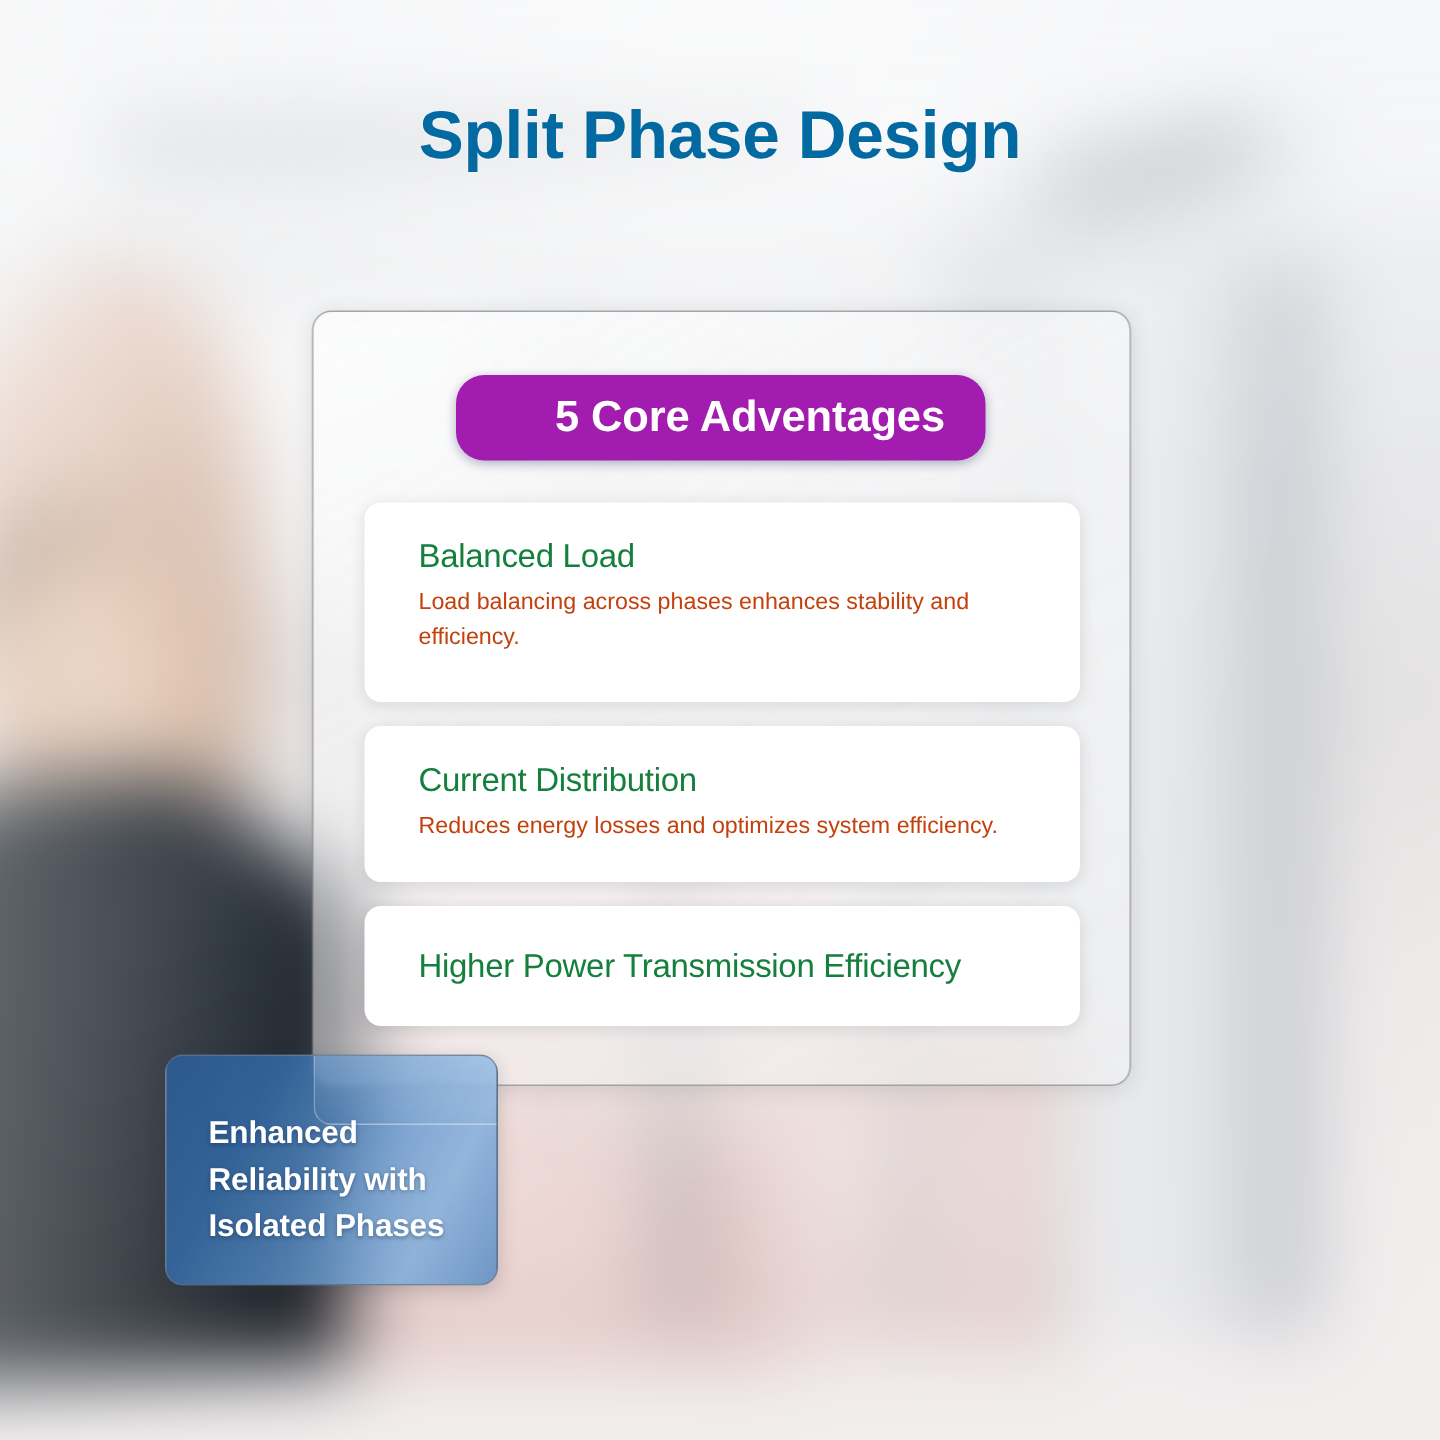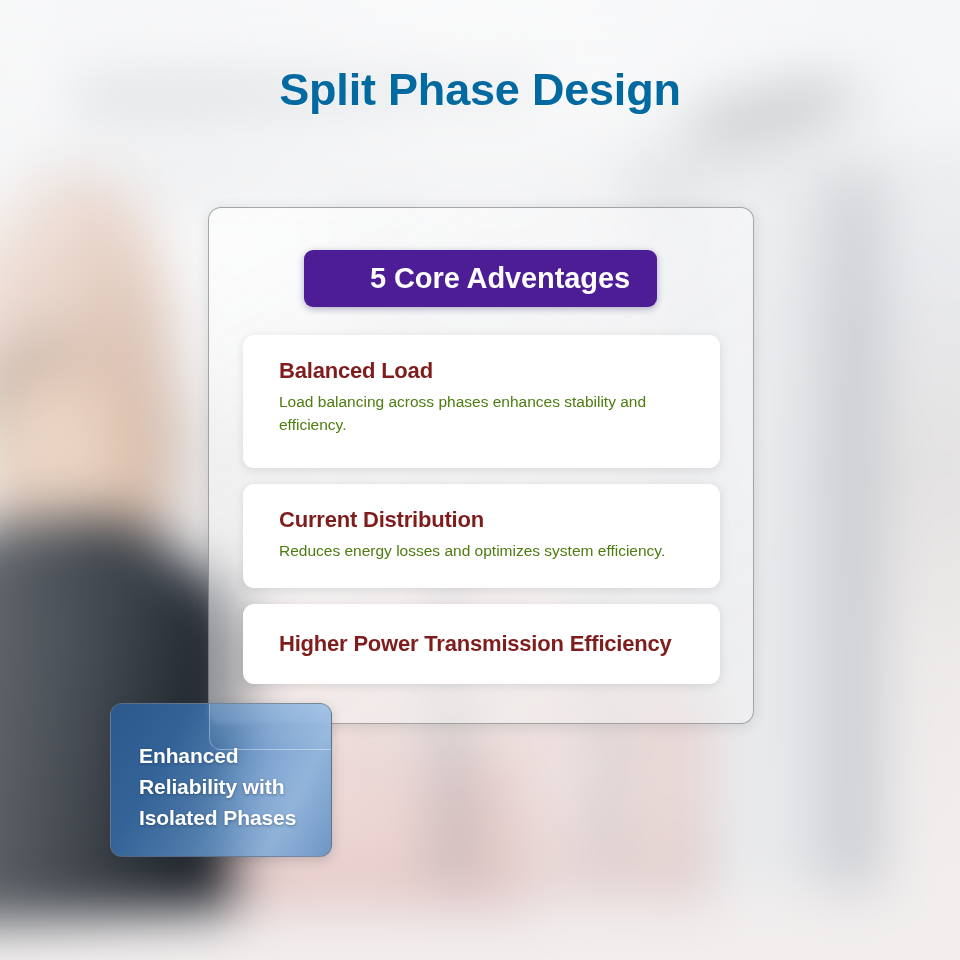--- a/index.html
+++ b/index.html
@@ -267,22 +267,22 @@
     backdrop-filter: blur(7px);
     -webkit-backdrop-filter: blur(7px);
     box-shadow: 0 2px 14px rgba(60,65,72,.14);
   }
 
   
   .banner {
     position: absolute;
     left: 304px; top: 250px;
     width: 353px; height: 57px;
-    border-radius: 9px;
-    background: #4c1d95;
+    border-radius: 19px;
+    background: #a21caf;
     display: flex;
     align-items: center;
     justify-content: center;
     box-shadow: 0 2px 7px rgba(20,20,90,.32);
     padding-left: 39px;
   }
   .banner-text {
     color: #ffffff;
     font-size: 29px;
     font-weight: 700;
@@ -301,30 +301,30 @@
   }
   .feature-card.c1 { top: 335px; height: 133px; }
   .feature-card.c2 { top: 484px; height: 104px; }
   .feature-card.c3 { top: 604px; height: 80px; }
 
   .fc-inner { padding: 0 36px; height: 100%; display: flex; flex-direction: column; justify-content: center; }
   .fc-inner.with-desc { justify-content: flex-start; padding-top: 23px; }
 
   .fc-title {
     font-size: 22px;
-    font-weight: 700;
-    color: #7f1d1d;
+    font-weight: 400;
+    color: #15803d;
     letter-spacing: -.2px;
     line-height: 1.2;
   }
   .fc-desc {
     margin-top: 7px;
     font-size: 15.5px;
     font-weight: 400;
-    color: #4d7c0f;
+    color: #c2410c;
     line-height: 1.45;
     max-width: 400px;
   }
 
   
   .bottom-card {
     position: absolute;
     border-radius: 12px;
     border: 1px solid rgba(110,115,122,.6);
     box-shadow: 0 3px 12px rgba(50,55,62,.22);

